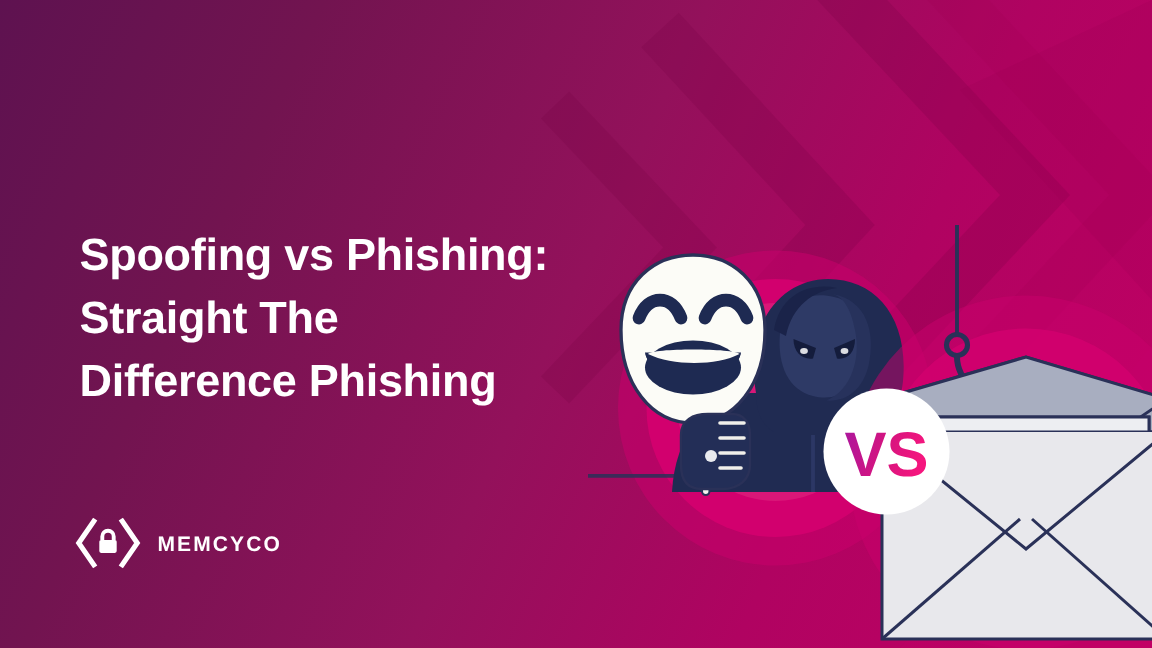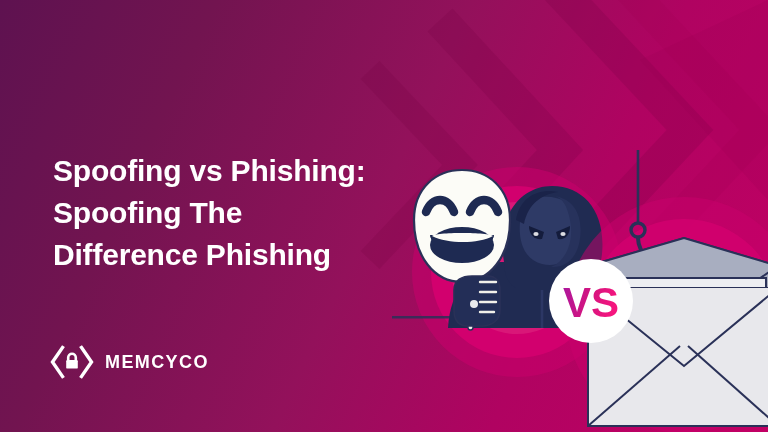--- a/index.html
+++ b/index.html
@@ -30,21 +30,21 @@
   }
   .headline .line{display:block;white-space:nowrap;}
 
   
   .logo{
     position:absolute;left:50px;top:345px;
     display:flex;align-items:center;gap:11px;
   }
   .logo-mark{width:44px;height:34px;display:block;}
   .logo-word{
-    color:#FFFFFF;font-size:18px;font-weight:bold;
+    color:#FFFFFF;font-size:14px;font-weight:bold;
     letter-spacing:1.4px;line-height:1;
   }
 
   
   .art{position:absolute;left:392px;top:150px;width:384px;height:290px;}
   .art svg{display:block;}
 </style>
 </head>
 <body>
 
@@ -62,21 +62,21 @@
       <g fill="none" stroke="rgba(110,0,62,0.18)" stroke-width="26">
         <polyline points="370,70 460,165 370,260"></polyline>
       </g>
       <polygon points="768,0 768,200 640,60" fill="rgba(150,0,82,0.16)"></polygon>
       <polygon points="768,230 768,432 600,432" fill="rgba(200,0,105,0.14)"></polygon>
     </svg>
   </div>
 
   <h1 class="headline">
     <span class="line">Spoofing vs Phishing:</span>
-    <span class="line">Spoofing The</span>
+    <span class="line">Straight The</span>
     <span class="line">Difference Phishing</span>
   </h1>
 
   <div class="logo">
     <svg class="logo-mark" viewBox="0 0 44 34">
 
       <path d="M12.5 2.5 L2.5 17 L12.5 31.5" fill="none" stroke="#FFFFFF" stroke-width="3.4" stroke-linecap="square" stroke-linejoin="miter"></path>
 
       <path d="M31.5 2.5 L41.5 17 L31.5 31.5" fill="none" stroke="#FFFFFF" stroke-width="3.4" stroke-linecap="square" stroke-linejoin="miter"></path>
 

